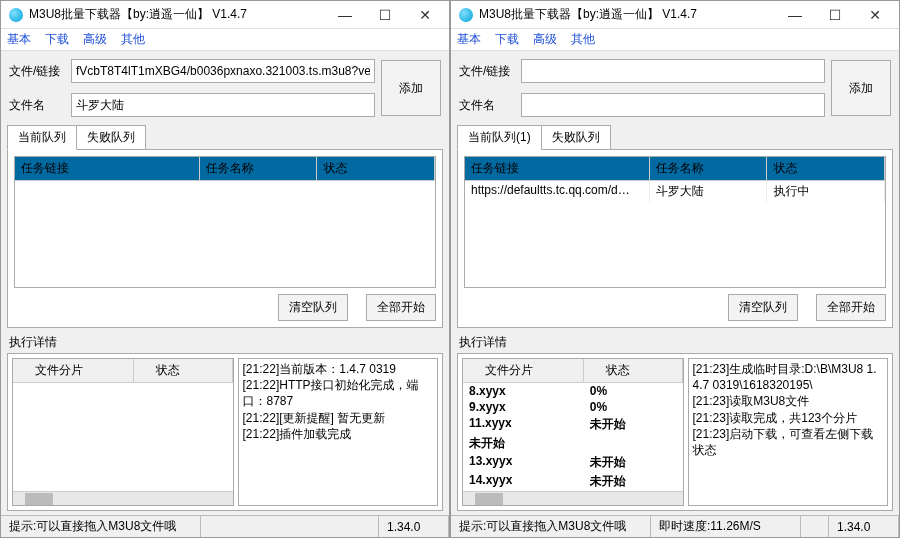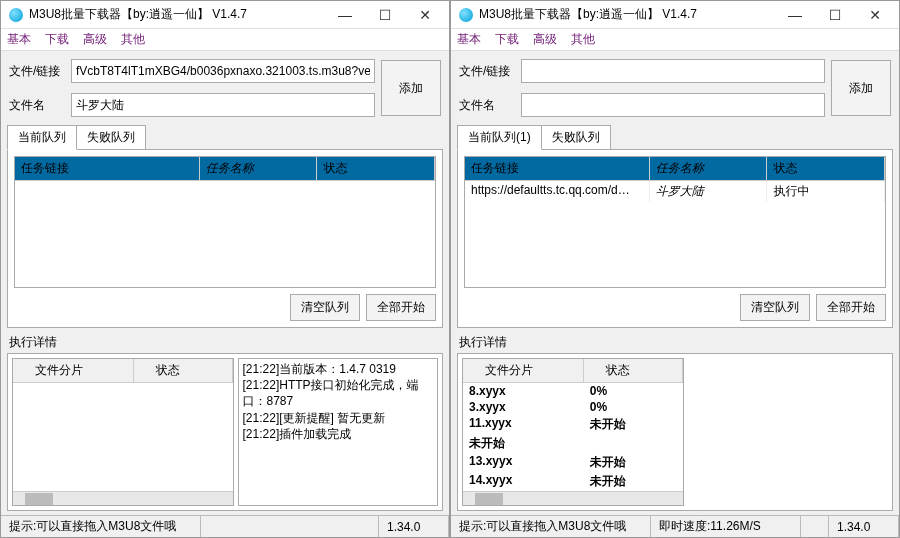--- a/index.html
+++ b/index.html
@@ -41,21 +41,21 @@
 }
 .menubar {
   height: 22px;
   background: #fff;
   display: flex;
   align-items: center;
   padding: 0 6px;
   gap: 14px;
   border-bottom: 1px solid #ddd;
 }
-.menu-item { color: #701a75; cursor: default; }
+.menu-item { color: #1d4ed8; cursor: default; }
 .form-area {
   padding: 6px 8px 4px 8px;
   display: grid;
   grid-template-columns: 56px 1fr 60px;
   grid-template-rows: 28px 28px;
   gap: 6px 6px;
   align-items: center;
 }
 .form-area label { color: #000; }
 .form-area input {
@@ -114,26 +114,26 @@
   background: #0369a1;
   padding: 3px 6px;
 }
 .grid-row > div {
   padding: 2px 6px;
   border-right: 1px solid #eee;
   white-space: nowrap;
   overflow: hidden;
 }
 .col-link { flex: 0 0 44%; }
-.col-name { flex: 0 0 28%; font-style: italic; }
+.col-name { flex: 0 0 28%; }
 .col-stat { flex: 1; }
 .btn-row {
   display: flex;
   justify-content: flex-end;
-  gap: 6px;
+  gap: 18px;
   margin-top: 6px;
 }
 .btn-small {
   padding: 4px 10px;
   border: 1px solid #aaa;
   background: #f3f3f3;
   font-family: inherit; font-size: 12px;
   cursor: default;
 }
 .section-label {
@@ -328,21 +328,21 @@
       <div class="chunk-head">
         <div class="cc-name">文件分片</div>
         <div class="cc-stat">状态</div>
       </div>
       <div class="chunk-body">
           <div class="chunk-row">
             <div class="cc-name">8.xyyx</div>
             <div class="cc-stat">0%</div>
           </div>
           <div class="chunk-row">
-            <div class="cc-name">3.xyyx</div>
+            <div class="cc-name">9.xyyx</div>
             <div class="cc-stat">0%</div>
           </div>
           <div class="chunk-row">
             <div class="cc-name">11.xyyx</div>
             <div class="cc-stat">未开始</div>
           </div>
           <div class="chunk-row">
             <div class="cc-stat">未开始</div>
           </div>
           <div class="chunk-row">
@@ -351,20 +351,24 @@
           </div>
           <div class="chunk-row">
             <div class="cc-name">14.xyyx</div>
             <div class="cc-stat">未开始</div>
           </div>
         </div>
       <div class="hscroll">
           <div class="thumb"></div>
         </div>
     </div>
+    <div class="log">[21:23]生成临时目录:D:\B\M3U8 1.4.7 0319\1618320195\
+[21:23]读取M3U8文件
+[21:23]读取完成，共123个分片
+[21:23]启动下载，可查看左侧下载状态</div>
   </div>
   <div class="statusbar">
     <div class="status-cell" style="flex:0 0 200px">提示:可以直接拖入M3U8文件哦</div>
     <div class="status-cell" style="flex:0 0 150px">即时速度:11.26M/S</div>
     <div class="status-cell flex"></div>
     <div class="status-cell" style="flex:0 0 70px">1.34.0</div>
   </div>
 </div>
 
 </body></html>

